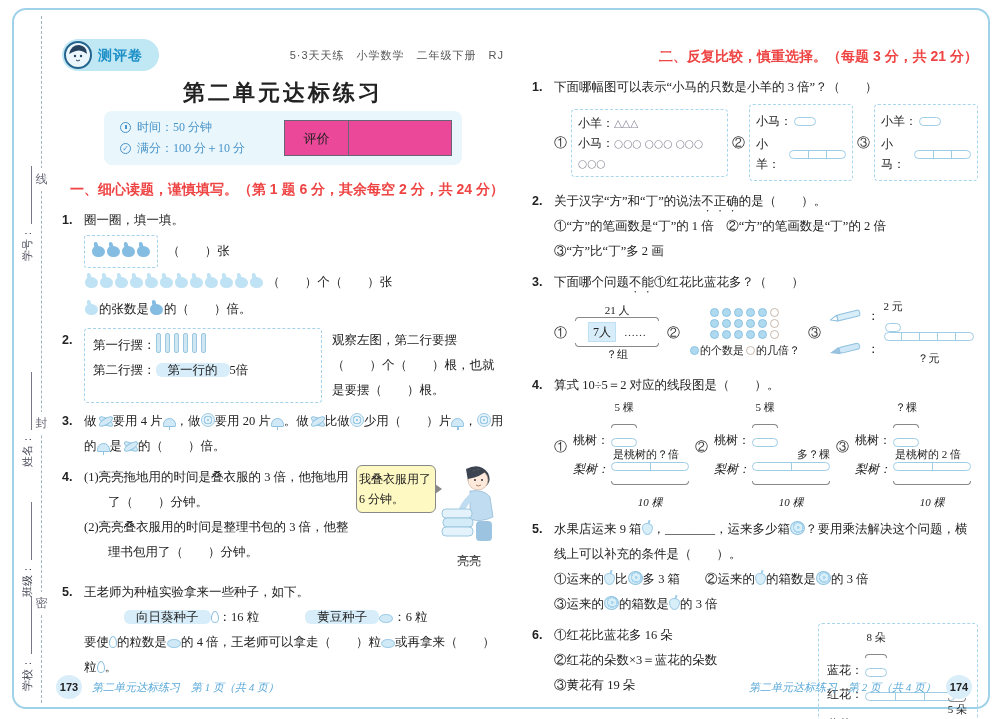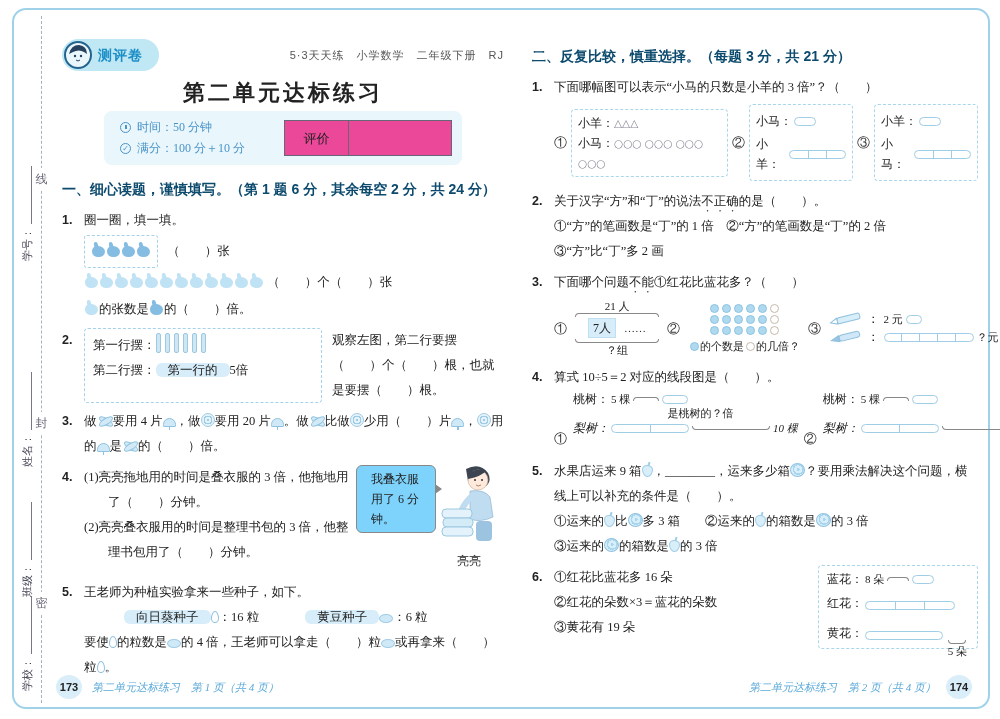--- a/index.html
+++ b/index.html
@@ -34,21 +34,21 @@
   .info-lines{flex:1;color:var(--c-blue);font-size:12px;line-height:21px;}
   .info-line{display:flex;align-items:center;gap:6px;white-space:nowrap;}
   .icon-clock{width:11px;height:11px;border:1.5px solid var(--c-blue);border-radius:50%;position:relative;display:inline-block;}
   .icon-clock::before{content:"";position:absolute;left:4px;top:2px;width:1.5px;height:4px;background:var(--c-blue);}
   .icon-check{width:11px;height:11px;border:1.5px solid var(--c-blue);border-radius:50%;display:inline-flex;align-items:center;justify-content:center;
               font-size:8px;color:var(--c-blue);font-family:"DejaVu Sans",sans-serif;}
   .eval-table{display:flex;width:168px;height:36px;border:1px solid #667;background:#ec4899;}
   .eval-label{width:64px;border-right:1px solid #667;display:flex;align-items:center;justify-content:center;font-size:13px;}
   .eval-cell{flex:1;}
   
-  .sec-heading{font-family:"Liberation Sans","DejaVu Sans",sans-serif;font-weight:bold;font-size:14px;margin:12px 0 6px;color:#0c4a6e;}
+  .sec-heading{font-family:"Liberation Sans","DejaVu Sans",sans-serif;font-weight:bold;font-size:14px;margin:12px 0 6px;color:#ef4444;text-align:right;}
   .col-right .sec-heading{margin-top:0;}
   .q{position:relative;padding-left:22px;margin-bottom:6px;}
   .qno{position:absolute;left:0;top:0;font-weight:bold;font-family:"Liberation Sans","DejaVu Sans",sans-serif;}
   .hl{background:var(--c-hl);border-radius:6px;padding:0 12px;}
   .em-dots{-webkit-text-emphasis:filled dot #333;text-emphasis:filled dot #333;
            -webkit-text-emphasis-position:under right;text-emphasis-position:under right;}
   
   .ic{display:inline-block;position:relative;vertical-align:-2px;}
   .ic-card-dark{width:13px;height:11px;background:#85bce2;border-radius:45% 55% 50% 50%;margin:0 1px;}
   .ic-card-dark::before{content:"";position:absolute;left:2px;top:-4px;width:4px;height:6px;background:#85bce2;border-radius:50% 50% 0 0;transform:rotate(-14deg);}
@@ -77,40 +77,40 @@
   
   .q2-flex{display:flex;gap:10px;}
   .q2-box{width:238px;border:1px dashed #a5d2ea;border-radius:4px;padding:4px 8px;flex:none;}
   .stick{display:inline-block;width:5px;height:20px;background:#cfe6f3;border:1px solid #9cc8e0;border-radius:2px;margin-right:4px;vertical-align:-4px;}
   .q2-right{flex:1;}
   
   .q4-flex{display:flex;gap:6px;}
   .q4-text{flex:1;}
   .part{padding-left:24px;text-indent:-24px;}
   .q4-side{width:148px;flex:none;display:flex;align-items:flex-start;}
-  .bubble{width:80px;border:1px solid #888;border-radius:6px;background:#7dd3fc;padding:3px 14px;font-size:12px;line-height:20px;position:relative;flex:none;}
+  .bubble{width:80px;border:1px solid #888;border-radius:6px;background:#fef9c3;padding:3px 2px;font-size:12px;line-height:20px;position:relative;flex:none;}
   .bubble::after{content:"";position:absolute;right:-7px;top:18px;border-top:5px solid transparent;border-bottom:5px solid transparent;border-left:7px solid #888;}
   .boy-wrap{display:flex;flex-direction:column;align-items:center;margin-left:4px;}
   .boy-name{font-size:12px;}
   
   .seed-line{display:flex;gap:46px;margin-left:40px;}
   
   .optrow{display:flex;align-items:center;gap:4px;margin:4px 0 8px;}
   .onum{font-size:13px;color:#333;flex:none;}
   .opt-box{border:1px dashed #a9d6ec;border-radius:4px;padding:3px 6px;font-size:12px;line-height:20px;}
   .shapes{font-family:"DejaVu Sans",sans-serif;font-size:10.5px;color:#889;letter-spacing:0;}
   .pillrow{display:flex;align-items:center;gap:2px;margin:3px 0;}
   .pill{height:9px;border:1px solid #9fcde5;border-radius:5px;background:#fff;display:flex;}
   .pill i{display:block;flex:1;}
   .pill i + i{border-left:1px solid #9fcde5;}
   .w16{width:16px}.w22{width:22px}.w26{width:26px}.w66{width:66px}.w78{width:78px}.w84{width:84px}.w90{width:90px}
   .lbl{font-size:11px;line-height:14px;white-space:nowrap;}
   .brc-t{height:4px;border:1px solid #888;border-bottom:none;border-radius:4px 4px 0 0;}
   .brc-b{height:4px;border:1px solid #888;border-top:none;border-radius:0 0 4px 4px;}
-  .stack{display:inline-flex;flex-direction:row;align-items:center;gap:3px;}
+  .stack{display:inline-flex;flex-direction:column;align-items:center;gap:10px;}
   
   .q3row{display:flex;align-items:center;gap:8px;margin:4px 0 8px;}
   .grp1{display:flex;flex-direction:column;align-items:center;}
   .grp1 .inner{display:flex;align-items:center;gap:8px;padding:1px 8px;}
   .cell7{background:var(--c-hl);border:1px solid #bfe0f2;padding:0 4px;font-size:12px;line-height:18px;}
   .dotrows{display:flex;flex-direction:column;align-items:center;line-height:11px;}
   .grp3 .prow{display:flex;align-items:center;gap:4px;line-height:16px;}
   .pensvg{flex:none;}
   
   .ldrow{display:flex;align-items:flex-start;gap:6px;margin:2px 0 8px;}

